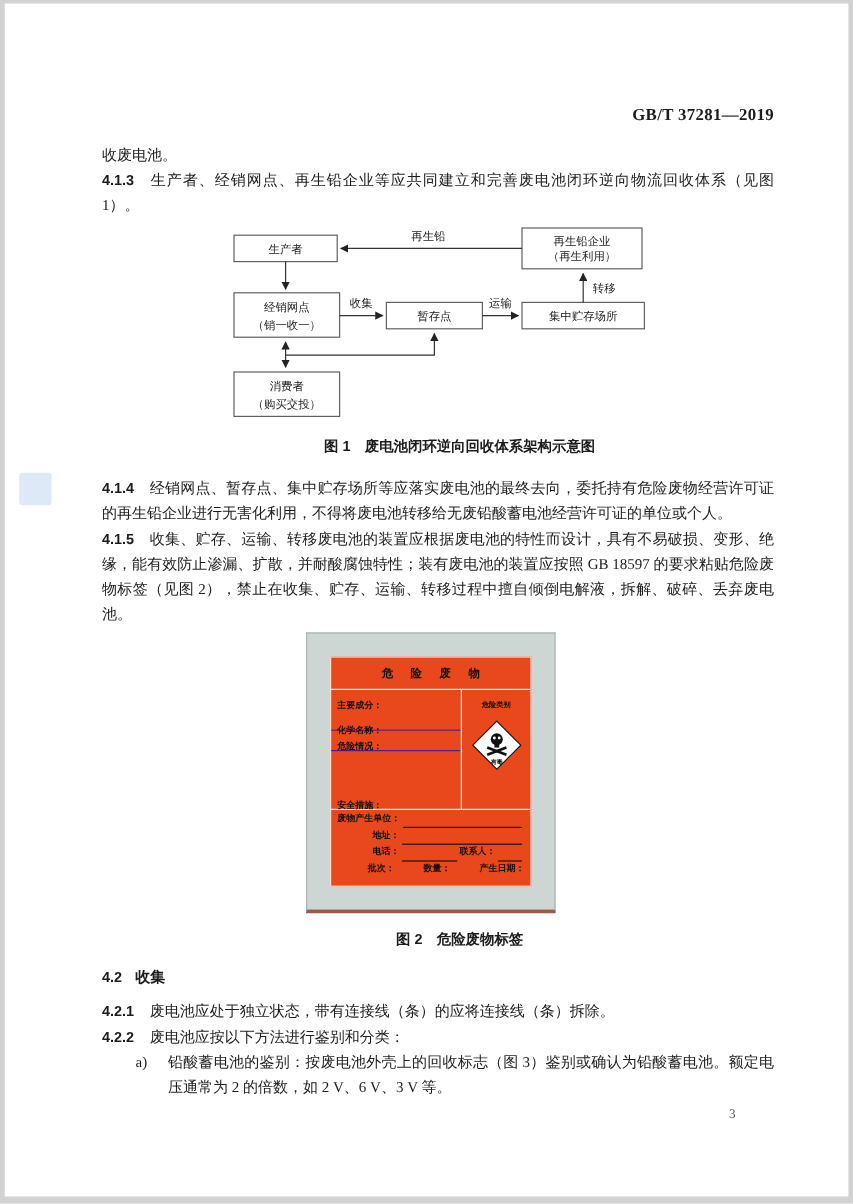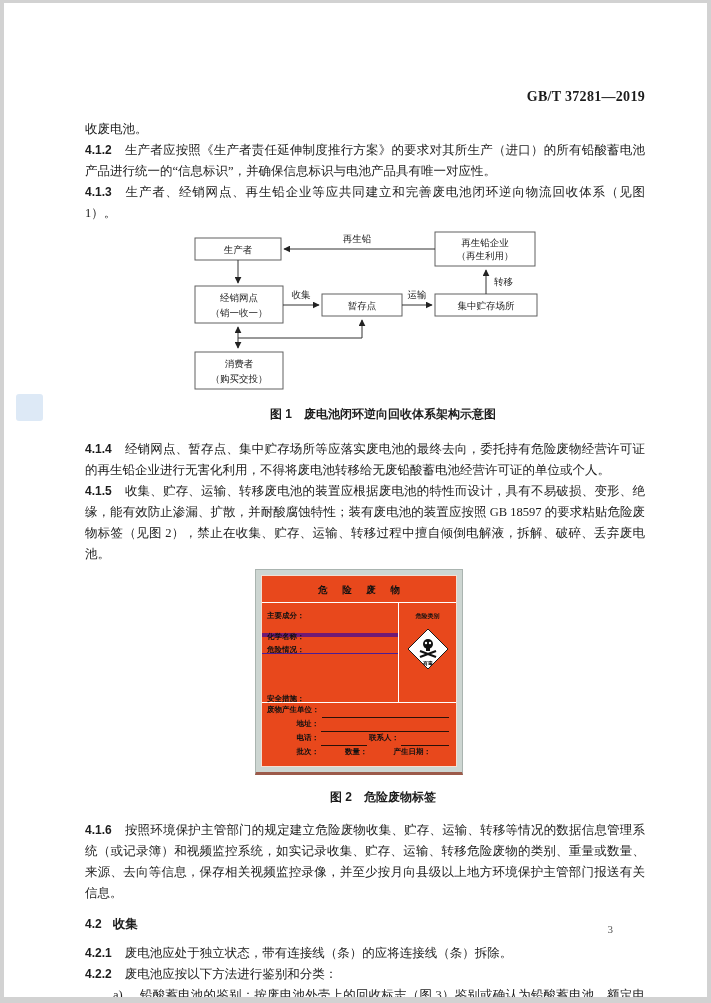--- a/index.html
+++ b/index.html
@@ -25,30 +25,30 @@
   .fig-caption .cap-label { margin-right:12px;padding-left:36px; }
 
   
   .flowchart { display:block; margin:4px auto 0 auto; }
   .flowchart text { font-size:9.5px; fill:#222; font-family:"Liberation Serif","DejaVu Serif",serif; }
   .flowchart .nbox { fill:#ffffff; stroke:#606060; stroke-width:1; }
   .flowchart .edge { stroke:#333; stroke-width:1; fill:none; }
 
   
   .photo { width:208px; margin:4px 0 0 170px; background:#cdd6d2;
-    border:1px solid #aab4b0; border-bottom:3px solid #9c5a4a; padding:5px; }
+    border:1px solid #aab4b0; border-bottom:3px solid #9c5a4a; padding:19px; }
   .hw-label { background:#e8481c; border:1px solid #f3ded2; color:#111;
     font-family:"Liberation Sans","DejaVu Sans",sans-serif; font-weight:bold; font-size:7.5px; }
   .hw-title { text-align:center; letter-spacing:6px; font-size:9.5px; padding:3px 0 2px 6px;
     border-bottom:1px solid #fff; }
   .hw-grid { display:flex; border-bottom:1px solid #fff; }
   .hw-left { flex:1; }
   .hw-cell { padding:2px 0 0 5px; }
   .hw-cell.tall { height:34px; display:flex; flex-direction:column; justify-content:space-between;
-    padding-bottom:3px; border-bottom:4px solid #701a75; }
+    padding-bottom:3px; border-bottom:1px solid #701a75; }
   .hw-cell.mid { height:17px; border-bottom:1px solid #4c1d95; }
   .hw-cell.low { height:16px;margin-top:32px; }
   .hw-right { width:58px; border-left:1px solid #fff; display:flex; flex-direction:column; align-items:center; }
   .hw-cat { font-size:6px; margin-top:3px; }
   .hw-bottom { padding:3px 5px 4px 5px; }
   .hw-row { display:flex; align-items:flex-end; height:14px; }
   .hw-lbl { white-space:nowrap; }
   .hw-lbl.ind { width:52px; text-align:right; }
   .uline { flex:1; border-bottom:1px solid #2a1008; margin:0 2px 2px 2px; }
   .uline.short { flex:0 0 46px; }
@@ -64,21 +64,20 @@
 
 <div class="page">
   <div class="watermark"></div>
 
   <div class="content">
     <div class="doc-header">GB/T 37281—2019</div>
 
     <div class="body-text">
       <p class="para">收废电池。</p>
 
-      <p class="para"><span class="cnum">4.1.2</span><span>生产者应按照《生产者责任延伸制度推行方案》的要求对其所生产（进口）的所有铅酸蓄电池产品进行统一的“信息标识”，并确保信息标识与电池产品具有唯一对应性。</span></p>
 
       <p class="para"><span class="cnum">4.1.3</span><span>生产者、经销网点、再生铅企业等应共同建立和完善废电池闭环逆向物流回收体系（见图 1）。</span></p>
 
       <svg class="flowchart" width="352" height="162" viewBox="0 0 352 162">
         <defs>
           <marker id="arr" viewBox="0 0 10 10" refX="9" refY="5" markerWidth="7" markerHeight="7" orient="auto-start-reverse">
             <path d="M0 0 L10 5 L0 10 z" fill="#222"></path>
           </marker>
         </defs>
 
@@ -175,21 +174,20 @@
                 <span class="hw-lbl">数量：</span>
                 <span class="gap"></span>
                 <span class="hw-lbl">产生日期：</span>
               </div>
           </div>
         </div>
       </div>
 
       <div class="fig-caption" style="margin-top:12px"><span class="cap-label">图 2</span><span>危险废物标签</span></div>
 
-      <p class="para" style="margin-top:12px"><span class="cnum">4.1.6</span><span>按照环境保护主管部门的规定建立危险废物收集、贮存、运输、转移等情况的数据信息管理系统（或记录簿）和视频监控系统，如实记录收集、贮存、运输、转移危险废物的类别、重量或数量、来源、去向等信息，保存相关视频监控录像，并至少按月向县级以上地方环境保护主管部门报送有关信息。</span></p>
 
       <div class="sec-head"><span class="cnum">4.2</span><span>收集</span></div>
 
       <p class="para" style="margin-top:8px"><span class="cnum">4.2.1</span><span>废电池应处于独立状态，带有连接线（条）的应将连接线（条）拆除。</span></p>
 
       <p class="para"><span class="cnum">4.2.2</span><span>废电池应按以下方法进行鉴别和分类：</span></p>
 
       <div class="list-item"><span class="list-marker">a)</span><span>铅酸蓄电池的鉴别：按废电池外壳上的回收标志（图 3）鉴别或确认为铅酸蓄电池。额定电压通常为 2 的倍数，如 2 V、6 V、3 V 等。</span></div>
     </div>
   </div>

